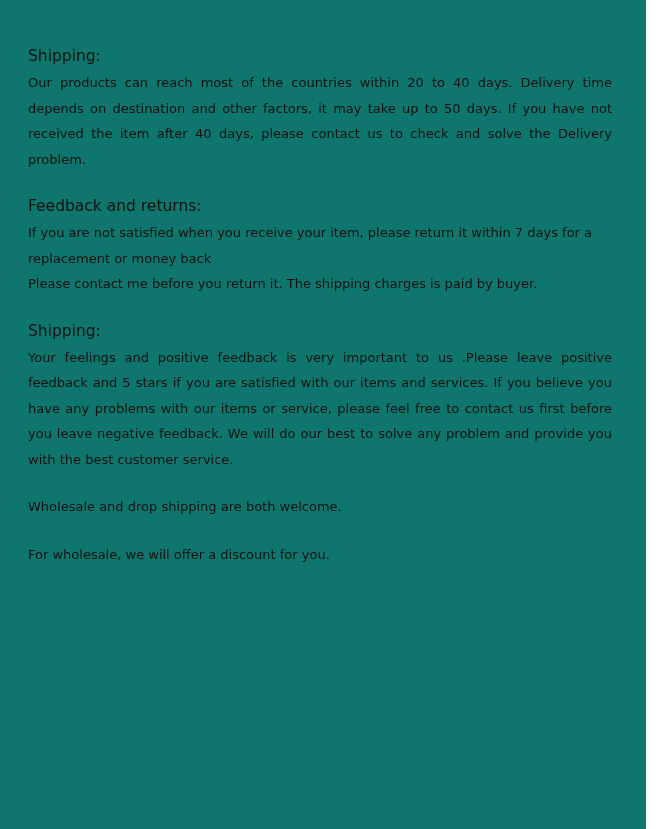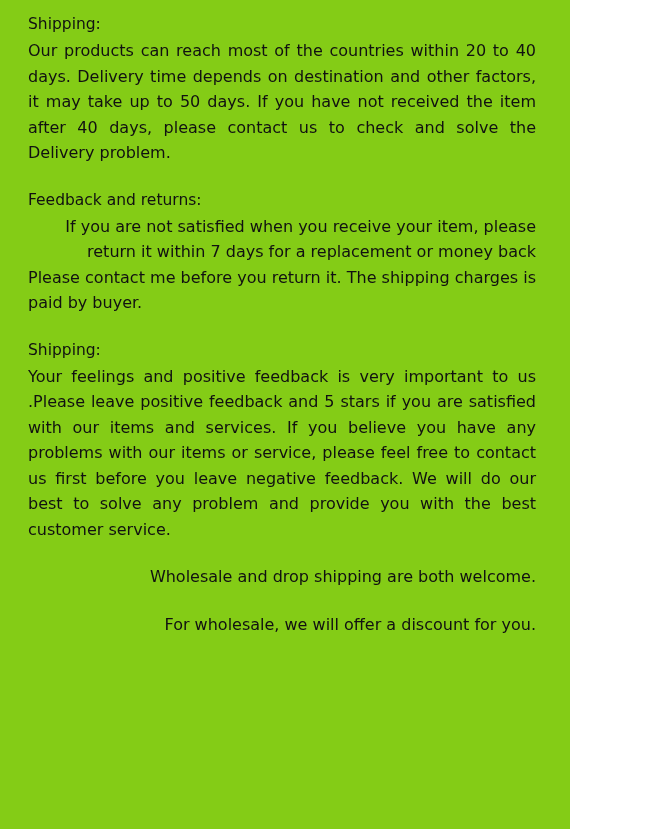--- a/index.html
+++ b/index.html
@@ -9,47 +9,47 @@
   }
   body {
     width: 670px;
     height: 829px;
     font-family: "DejaVu Sans", sans-serif;
     color: #000000;
     -webkit-font-smoothing: antialiased;
   }
   .page {
     box-sizing: border-box;
-    width: 570px;
+    width: 646px;
     height: 829px;
-    padding: 12px 34px 10px 28px;
-    background: #84cc16;
+    padding: 44px 34px 10px 28px;
+    background: #0f766e;
   }
   .section {
     margin: 0 0 22px 0;
   }
   .section:last-child {
     margin-bottom: 0;
   }
   .heading {
     font-size: 15.5px;
     line-height: 25px;
     color: #111111;
     margin: 0 0 1px 0;
   }
   .para {
-    font-size: 16px;
+    font-size: 13px;
     line-height: 25.5px;
     color: #111111;
     margin: 0;
     text-align: justify;
     text-justify: inter-word;
   }
   .para.noalign {
-    text-align: right;
+    text-align: left;
   }
 </style>
 </head>
 <body>
 
 <div class="page">
 
   <div class="section">
     <p class="heading">Shipping:</p>
     <p class="para">Our products can reach most of the countries within 20 to 40 days. Delivery time depends on destination and other factors, it may take up to 50 days. If you have not received the item after 40 days, please contact us to check and solve the Delivery problem.</p>

